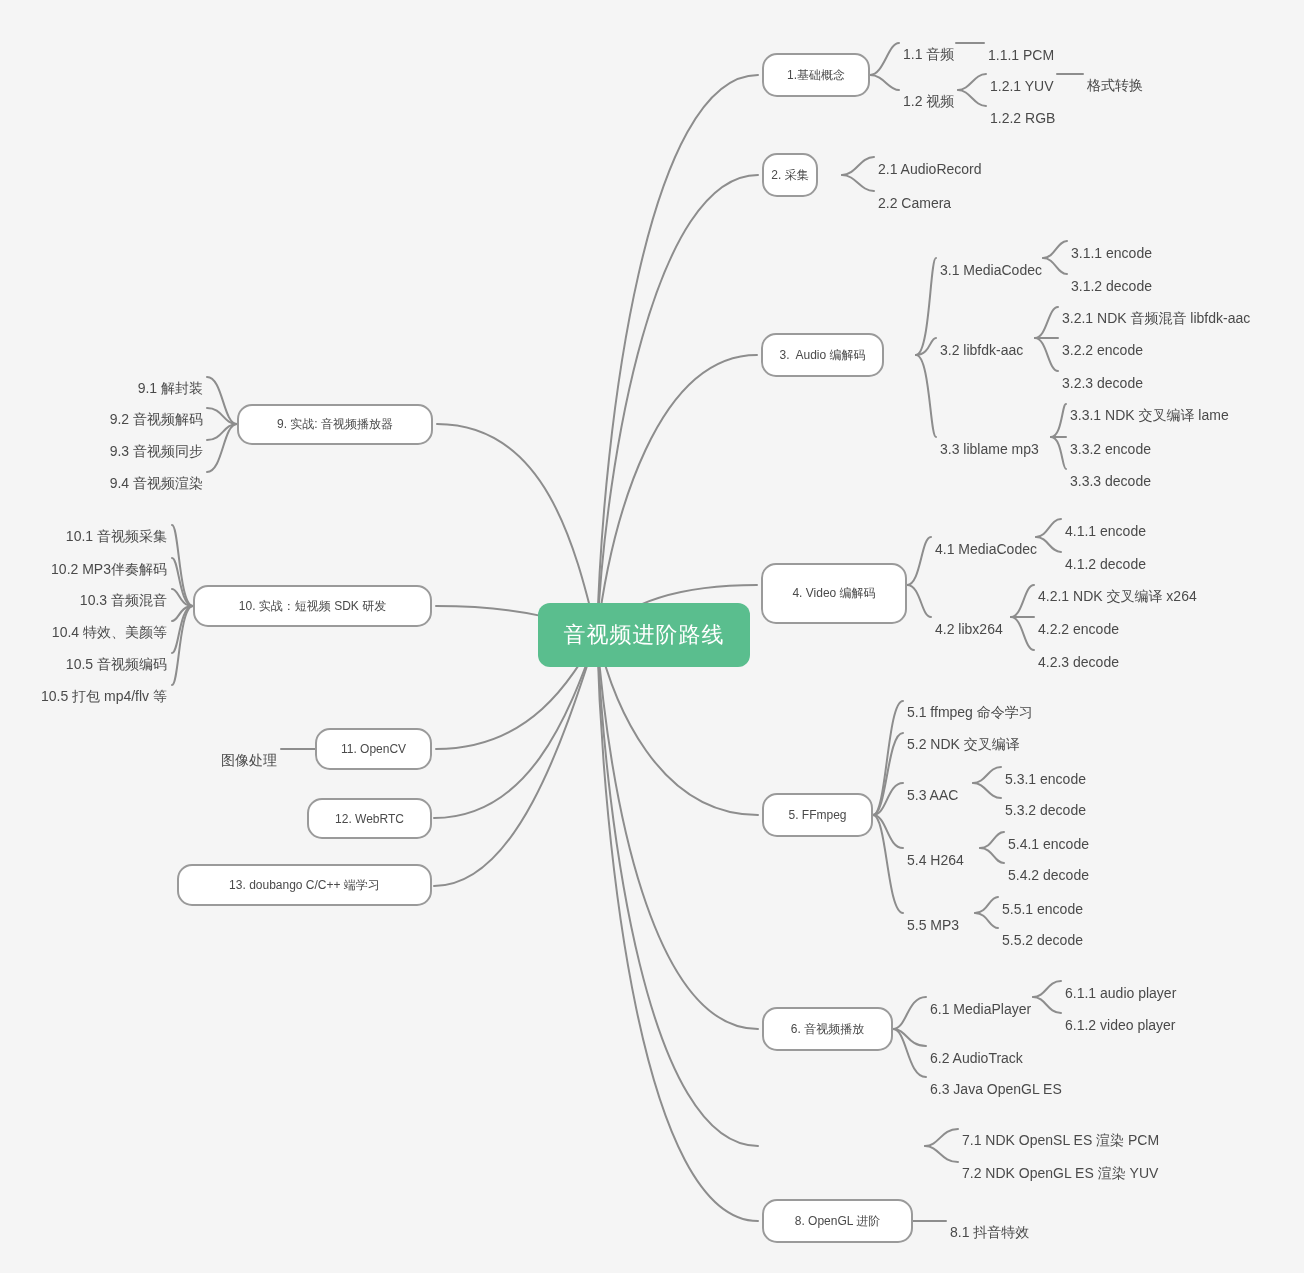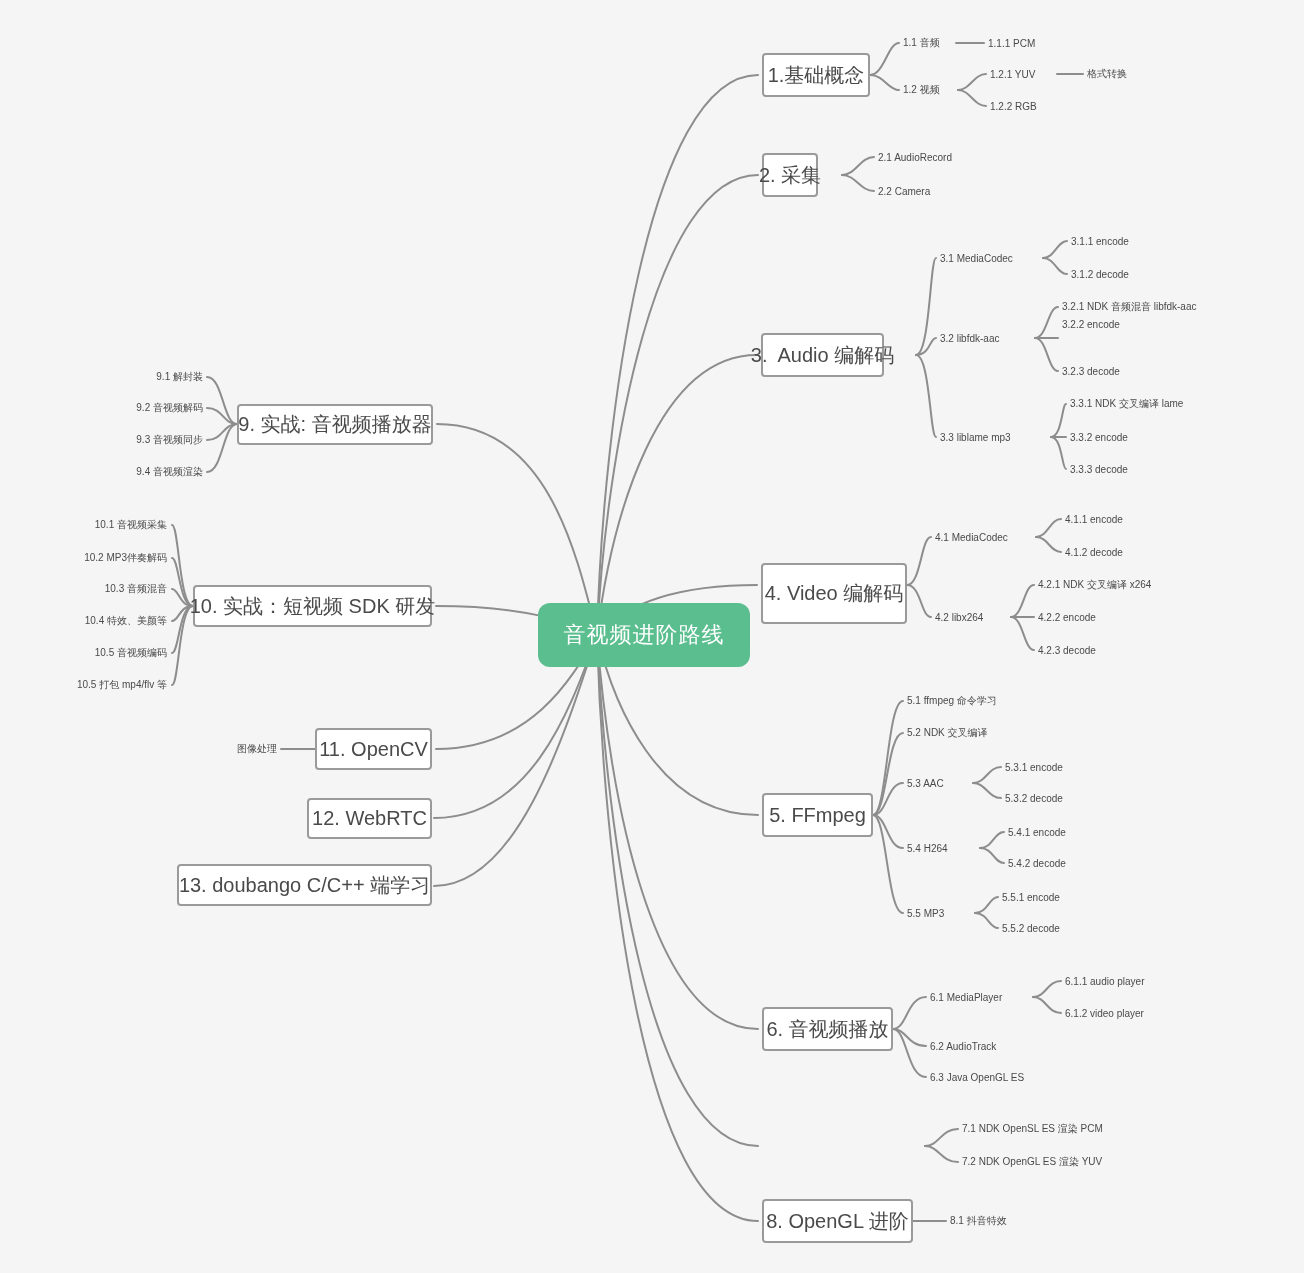--- a/index.html
+++ b/index.html
@@ -11,31 +11,31 @@
   body{
     background:var(--bg);
     font-family:"Liberation Sans","DejaVu Sans",sans-serif;
     color:var(--text);
   }
   .canvas{position:relative;width:1304px;height:1273px;overflow:hidden;background:var(--bg);}
   svg.links{position:absolute;left:0;top:0;width:1304px;height:1273px;}
   svg.links path{stroke:var(--line);stroke-width:2;fill:none;stroke-linecap:round;}
   .box{
     position:absolute;background:var(--node-bg);border:2px solid var(--node-border);
-    border-radius:4px;display:flex;align-items:center;justify-content:center;
-    font-size:20px;color:var(--text);white-space:pre;z-index:2;cursor:default;
+    border-radius:15px;display:flex;align-items:center;justify-content:center;
+    font-size:12px;color:var(--text);white-space:pre;z-index:2;cursor:default;
   }
   .root{
     position:absolute;background:var(--root-bg);color:var(--root-text);
     border:none;border-radius:12px;display:flex;align-items:center;justify-content:center;
     font-size:22px;letter-spacing:1px;white-space:pre;z-index:3;cursor:default;margin-left:48px;
   }
   .topic{
-    position:absolute;transform:translateY(-50%);font-size:10px;color:var(--text);
-    white-space:pre;z-index:2;cursor:default;
+    position:absolute;transform:translateY(-50%);font-size:14px;color:var(--text);
+    white-space:pre;z-index:2;cursor:default;margin-top:12px;
   }
   .topic.r{text-align:right;}
 </style>
 </head>
 <body>
 
 <div class="canvas">
 
   <svg class="links" viewBox="0 0 1304 1273">
 
@@ -144,21 +144,21 @@
   <div class="topic" style="left:990px;top:106px">1.2.2 RGB</div>
 
   <div class="topic" style="left:878px;top:157px">2.1 AudioRecord</div>
   <div class="topic" style="left:878px;top:191px">2.2 Camera</div>
 
   <div class="topic" style="left:940px;top:258px">3.1 MediaCodec</div>
   <div class="topic" style="left:1071px;top:241px">3.1.1 encode</div>
   <div class="topic" style="left:1071px;top:274px">3.1.2 decode</div>
   <div class="topic" style="left:940px;top:338px">3.2 libfdk-aac</div>
   <div class="topic" style="left:1062px;top:307px">3.2.1 NDK 音频混音 libfdk-aac</div>
-  <div class="topic" style="left:1062px;top:324px">3.2.2 encode</div>
+  <div class="topic" style="left:1062px;top:338px">3.2.2 encode</div>
   <div class="topic" style="left:1062px;top:371px">3.2.3 decode</div>
   <div class="topic" style="left:940px;top:437px">3.3 liblame mp3</div>
   <div class="topic" style="left:1070px;top:404px">3.3.1 NDK 交叉编译 lame</div>
   <div class="topic" style="left:1070px;top:437px">3.3.2 encode</div>
   <div class="topic" style="left:1070px;top:469px">3.3.3 decode</div>
 
   <div class="topic" style="left:935px;top:537px">4.1 MediaCodec</div>
   <div class="topic" style="left:1065px;top:519px">4.1.1 encode</div>
   <div class="topic" style="left:1065px;top:552px">4.1.2 decode</div>
   <div class="topic" style="left:935px;top:617px">4.2 libx264</div>

